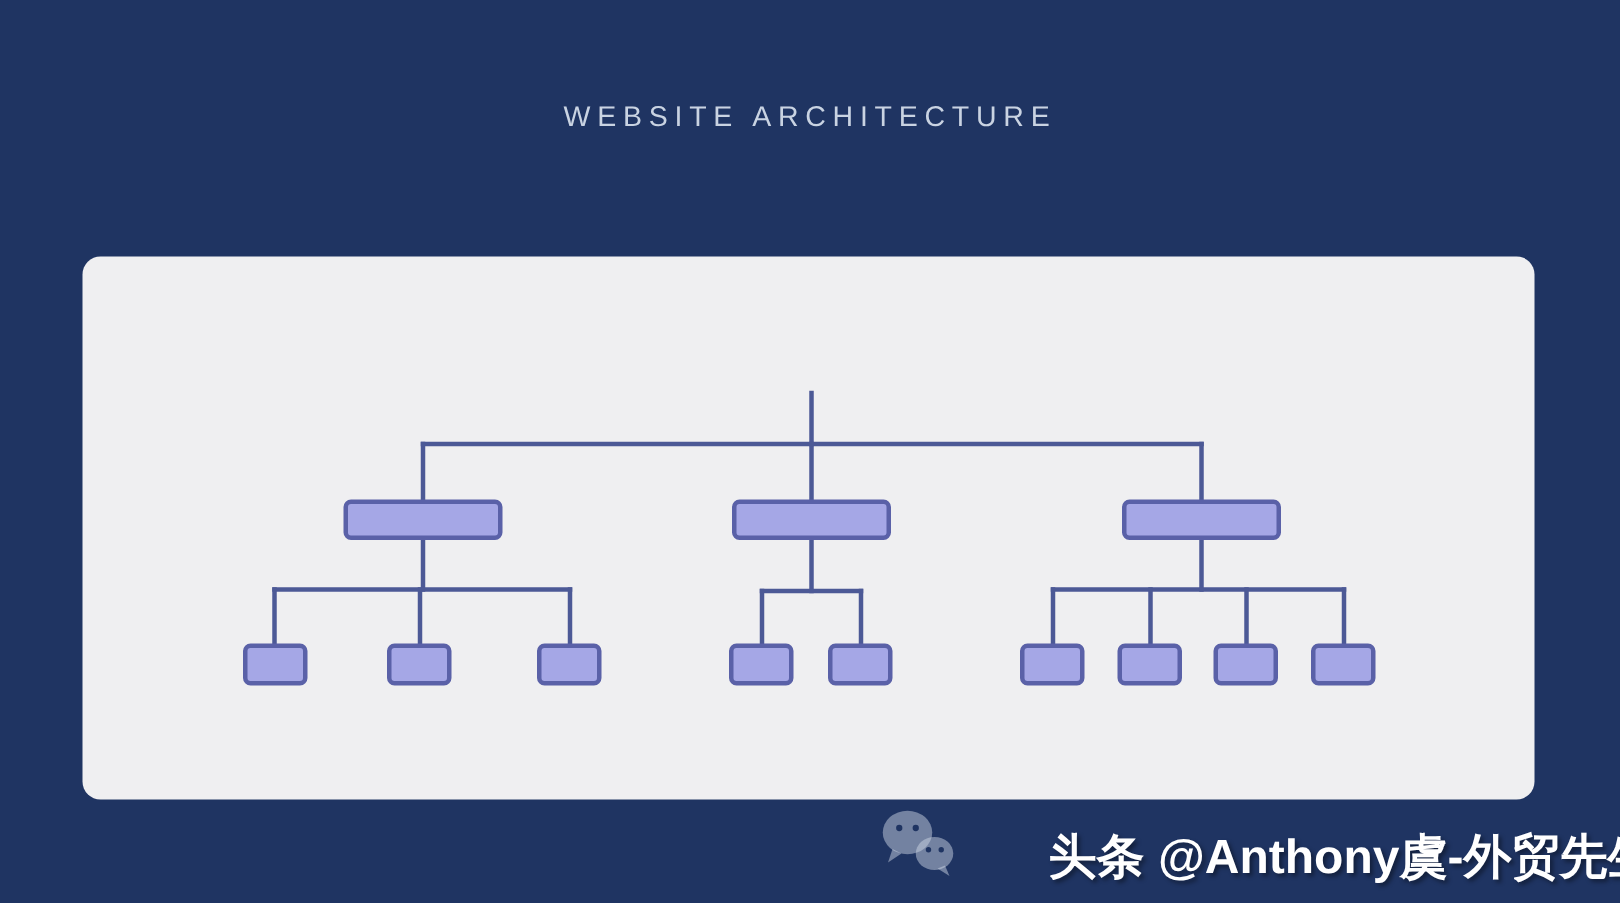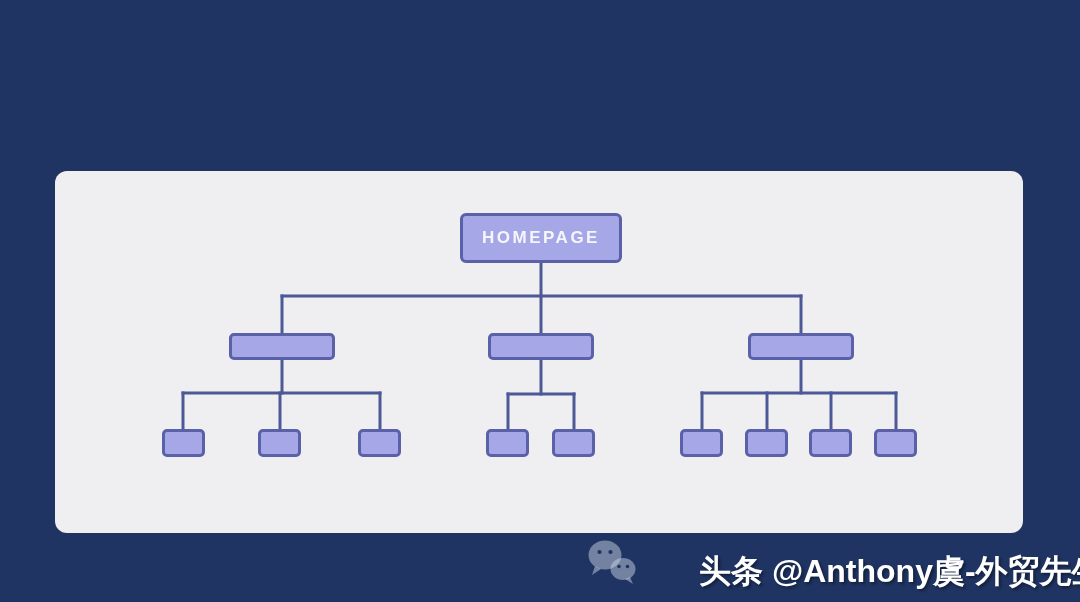--- a/index.html
+++ b/index.html
@@ -65,20 +65,21 @@
     text-shadow:2px 2px 3px rgba(0,0,0,0.40);
     line-height:40px;
   }
   .wm-white .wm-prefix{font-weight:700;margin-right:9px;}
 </style>
 </head>
 <body>
 
 <div class="stage">
 
+  <div class="title">WEBSITE ARCHITECTURE</div>
 
   <div class="panel"></div>
 
   <svg class="connectors" viewBox="0 0 1080 602" xmlns="http://www.w3.org/2000/svg" aria-hidden="true">
 
     <path d="M541 262 V296"></path>
     <path d="M282 296 H801"></path>
     <path d="M282 296 V333"></path>
     <path d="M541 296 V333"></path>
     <path d="M801 296 V333"></path>
@@ -95,23 +96,20 @@
     <path d="M574 394 V429"></path>
 
     <path d="M801 359 V393"></path>
     <path d="M702 393 H896"></path>
     <path d="M702 393 V429"></path>
     <path d="M767 393 V429"></path>
     <path d="M831 393 V429"></path>
     <path d="M896 393 V429"></path>
   </svg>
 
-  <div class="node node-root">
-    <span>HOMEPAGE</span>
-  </div>
 
   <div class="node node-mid mid-1"></div>
   <div class="node node-mid mid-2"></div>
   <div class="node node-mid mid-3"></div>
 
   <div class="node node-leaf leaf-1"></div>
   <div class="node node-leaf leaf-2"></div>
   <div class="node node-leaf leaf-3"></div>
   <div class="node node-leaf leaf-4"></div>
   <div class="node node-leaf leaf-5"></div>

